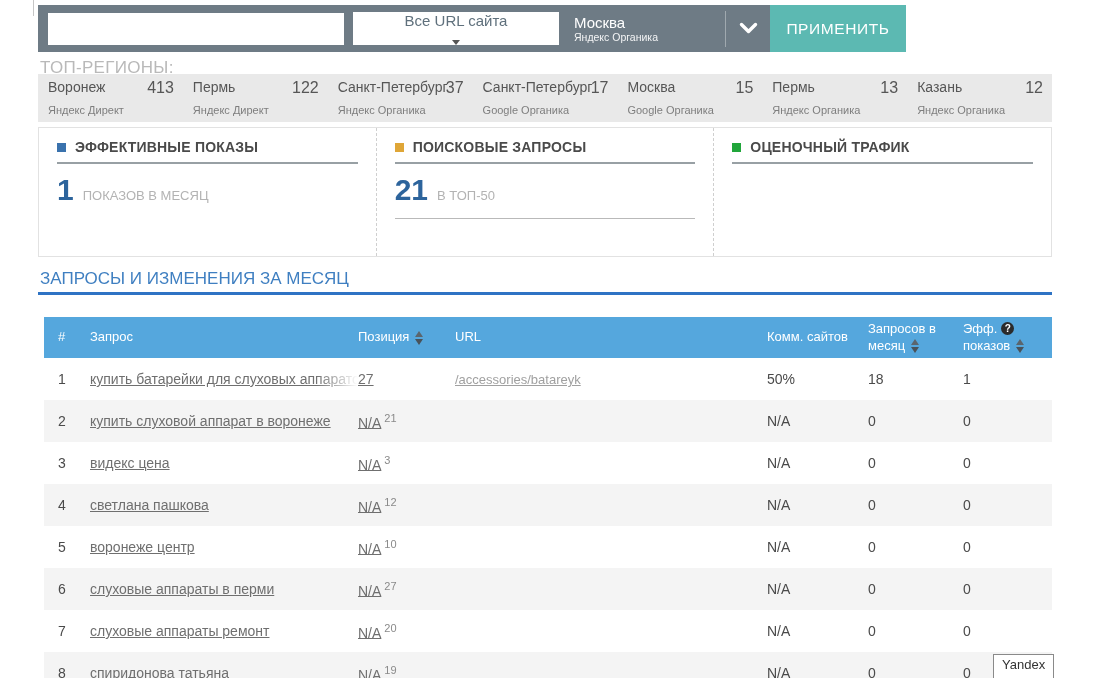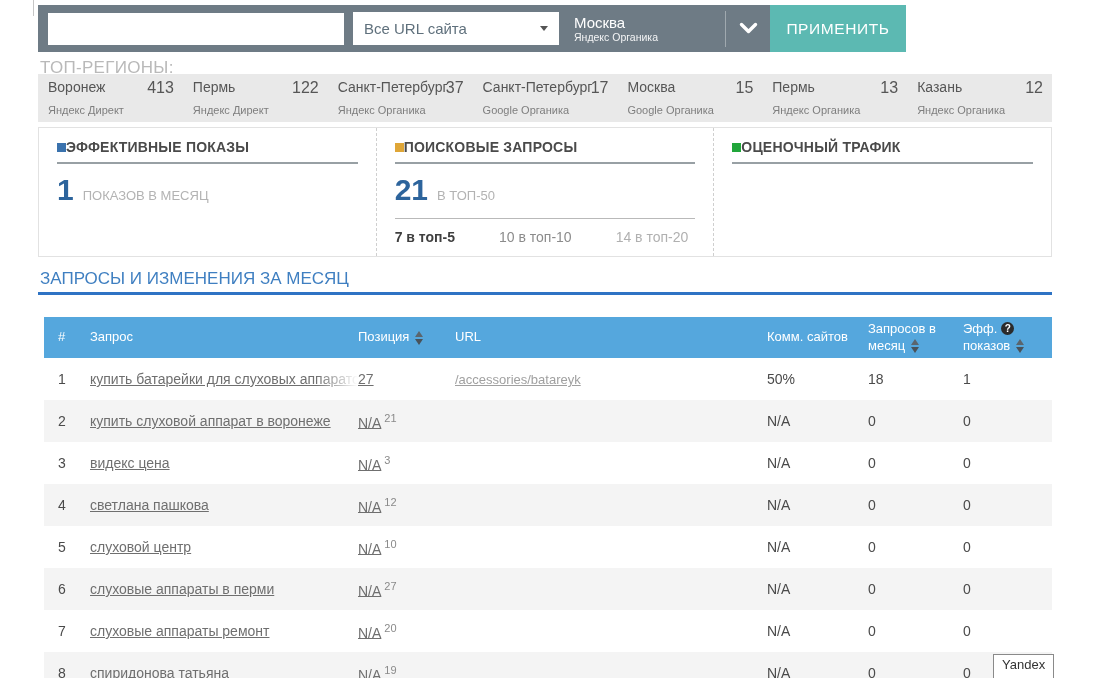--- a/index.html
+++ b/index.html
@@ -29,20 +29,21 @@
     outline: none;
     font-family: "Liberation Sans", sans-serif;
   }
   .url-select {
     margin-left: 9px;
     width: 206px; height: 33px;
     background: #fff;
     display: flex; align-items: center; justify-content: space-between;
     padding: 0 11px;
     cursor: pointer;
+    flex-direction: column;
   }
   .url-select .sel-label { color: #5f707c; font-size: 15px; }
   .caret-down {
     width: 0; height: 0;
     border-left: 4px solid transparent;
     border-right: 4px solid transparent;
     border-top: 5px solid #555;
   }
   .region-block { margin-left: 15px; color: #fff; line-height: 1.15; }
   .region-name { font-size: 15px; }
@@ -87,21 +88,21 @@
 
   
   .stats-box {
     position: absolute; left: 38px; top: 127px;
     width: 1014px; height: 130px;
     background: #fff; border: 1px solid #e2e2e2;
     display: flex;
   }
   .stat-panel { flex: 1; padding: 11px 18px 0 18px; }
   .stat-panel.sep { border-right: 1px dashed #cfcfcf; }
-  .stat-head { display: flex; align-items: center; }
+  .stat-head { display: flex; align-items: center; gap: 9px; }
   .bullet { width: 9px; height: 9px; flex: none; }
   .stat-title { font-size: 14px; color: #4a4a4a; font-weight: bold; letter-spacing: 0.2px; }
   .stat-rule { margin-top: 7px; height: 2px; background: #98a0a4; }
   .stat-value-row { margin-top: 11px; display: flex; align-items: baseline; gap: 9px; }
   .stat-value { font-size: 30px; font-weight: bold; color: #2d649c; line-height: 1; }
   .stat-label { font-size: 13px; color: #b3b3b3; }
   .stat-rule2 { margin-top: 13px; height: 1px; background: #b9b9b9; }
   .breakdown { margin-top: 10px; display: flex; gap: 44px; font-size: 14px; }
   .breakdown .dark  { color: #3f3f3f; font-weight: bold; }
   .breakdown .mid   { color: #8b8b8b; }
@@ -241,25 +242,20 @@
       <div class="stat-head">
         <span class="bullet" style="background: rgb(223, 166, 55);"></span>
         <span class="stat-title">ПОИСКОВЫЕ ЗАПРОСЫ</span>
       </div>
       <div class="stat-rule"></div>
       <div class="stat-value-row">
         <span class="stat-value">21</span>
         <span class="stat-label">В ТОП-50</span>
       </div>
       <div class="stat-rule2"></div>
-      <div class="breakdown">
-        <span class="dark">7 в топ-5</span>
-        <span class="mid">10 в топ-10</span>
-        <span class="light">14 в топ-20</span>
-      </div>
     </div>
     <div class="stat-panel">
       <div class="stat-head">
         <span class="bullet" style="background: rgb(33, 166, 59);"></span>
         <span class="stat-title">ОЦЕНОЧНЫЙ ТРАФИК</span>
       </div>
       <div class="stat-rule"></div>
     </div>
   </div>
 
@@ -324,21 +320,21 @@
           <div class="cell c-num">4</div>
           <div class="cell c-query"><a class="qlink">светлана пашкова</a></div>
           <div class="cell c-pos"><a class="plink">N/A</a><sup>12</sup></div>
           <div class="cell c-url"></div>
           <div class="cell">N/A</div>
           <div class="cell">0</div>
           <div class="cell">0</div>
         </div>
         <div class="trow">
           <div class="cell c-num">5</div>
-          <div class="cell c-query"><a class="qlink">слуховой центр</a></div>
+          <div class="cell c-query"><a class="qlink">воронеже центр</a></div>
           <div class="cell c-pos"><a class="plink">N/A</a><sup>10</sup></div>
           <div class="cell c-url"></div>
           <div class="cell">N/A</div>
           <div class="cell">0</div>
           <div class="cell">0</div>
         </div>
         <div class="trow">
           <div class="cell c-num">6</div>
           <div class="cell c-query"><a class="qlink">слуховые аппараты в перми</a></div>
           <div class="cell c-pos"><a class="plink">N/A</a><sup>27</sup></div>

